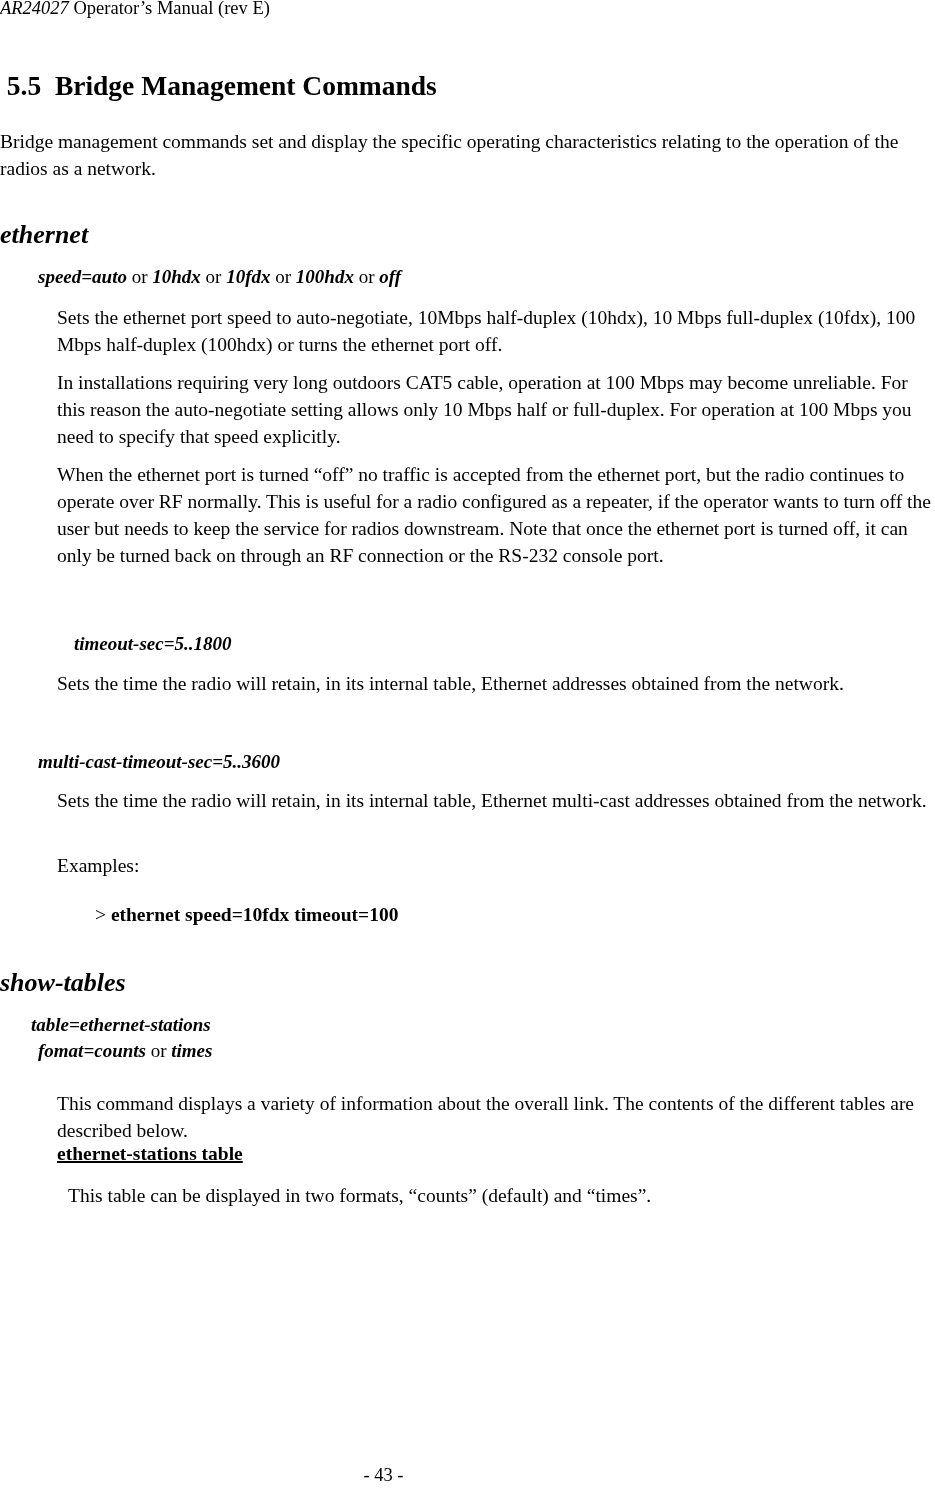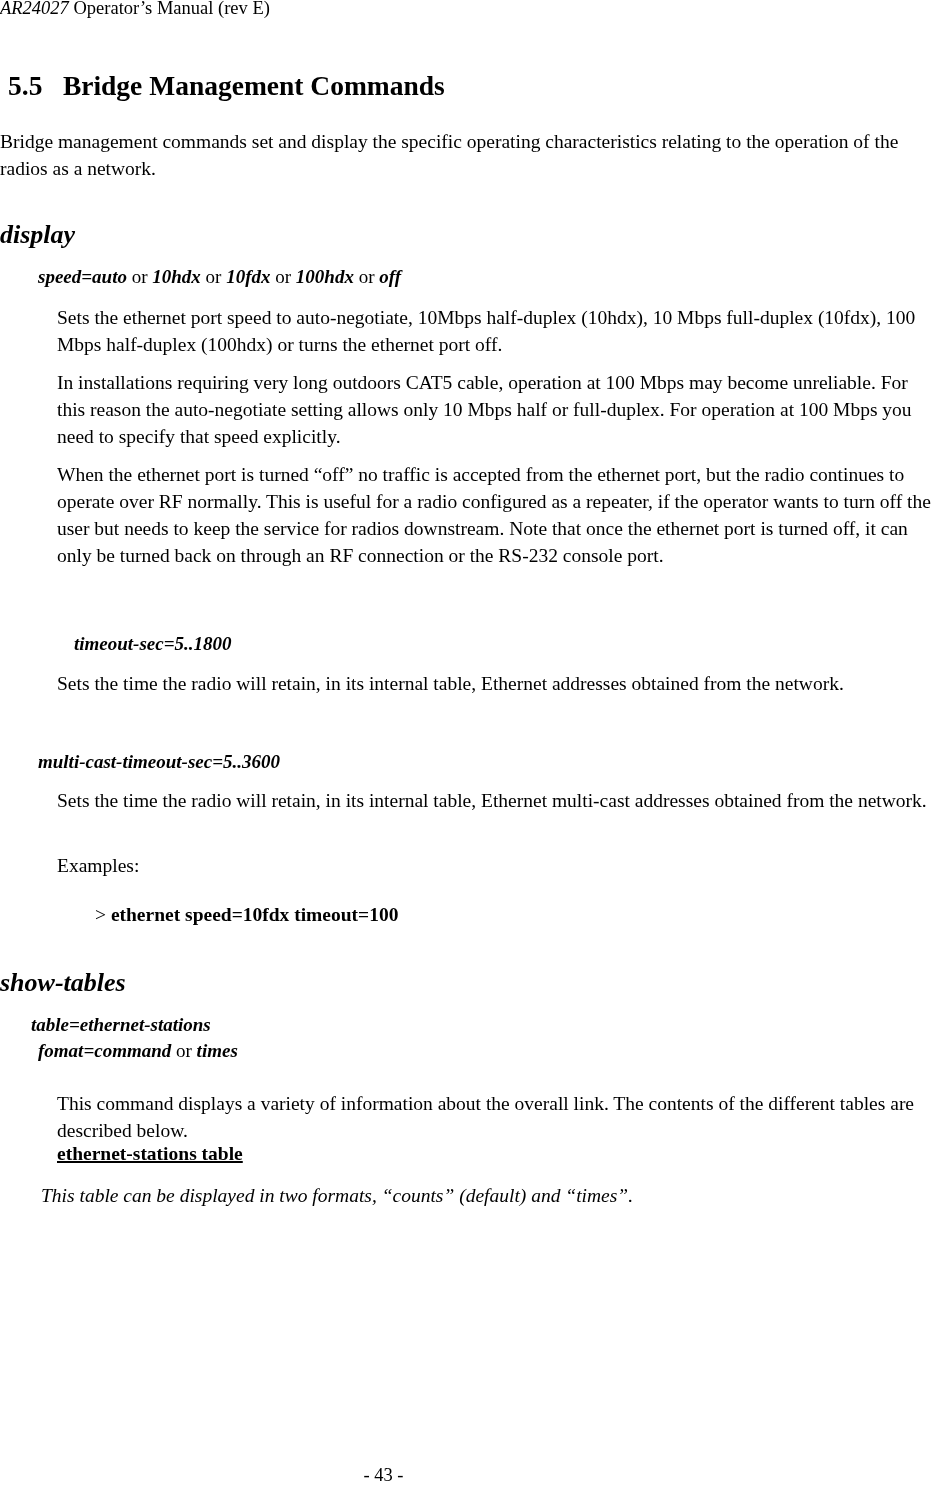--- a/index.html
+++ b/index.html
@@ -15,23 +15,24 @@
       font-family: "Liberation Serif", "DejaVu Serif", serif;
       color: #000000;
     }
     .abs { position: absolute; white-space: nowrap; }
     .running-header {
       left: 0; top: -2px;
       font-size: 18.5px;
     }
     .running-header .model { font-style: italic; }
     .section-title {
-      left: 8px; top: 70px;
+      left: 0; top: 70px;
       font-size: 27.5px;
       font-weight: bold;
+      text-align: center;
     }
     .section-title .num { display: inline-block; width: 48px; }
     .para {
       font-size: 19.5px;
       line-height: 27px;
       white-space: normal;
     }
     .cmd {
       font-size: 26px;
       font-weight: bold;
@@ -69,21 +70,21 @@
   <span class="model">AR24027</span><span> Operator’s Manual (rev E)</span>
 </div>
 
 <div class="abs section-title">
   <span class="num">5.5</span>
   <span>Bridge Management Commands</span>
 </div>
 
 <div class="abs para" style="left:0; top:128px; width:930px;">Bridge management commands set and display the specific operating characteristics relating to the operation of the radios as a network.</div>
 
-<div class="abs cmd" style="left:0; top:220px;">display</div>
+<div class="abs cmd" style="left:0; top:220px;">ethernet</div>
 
 <div class="abs param" style="left:38px; top:266px;">
   <span>speed=auto</span>
   <span class="or">or</span>
   <span>10hdx</span>
   <span class="or">or</span>
   <span>10fdx</span>
   <span class="or">or</span>
   <span>100hdx</span>
   <span class="or">or</span>
@@ -103,23 +104,23 @@
 <div class="abs para" style="left:57px; top:852px;">Examples:</div>
 
 <div class="abs example" style="left:95px; top:904px;text-align:center;">
   <span>&gt; </span><span class="code">ethernet speed=10fdx timeout=100</span>
 </div>
 
 <div class="abs cmd" style="left:0; top:968px;">show-tables</div>
 
 <div class="abs param" style="left:31px; top:1014px;">table=ethernet-stations</div>
 <div class="abs param" style="left:38px; top:1040px;">
-  <span>fomat=command</span>
+  <span>fomat=counts</span>
   <span class="or">or</span>
   <span>times</span>
 </div>
 
 <div class="abs para" style="left:57px; top:1090px; width:860px;">This command displays a variety of information about the overall link.  The contents of the different tables are described below.</div>
 
 <div class="abs subhead" style="left:57px; top:1143px;text-align:center;">ethernet-stations table</div>
-<div class="abs para" style="left:41px; top:1182px; width:860px;font-style:italic;">This table can be displayed in two formats, “counts” (default) and “times”.</div>
+<div class="abs para" style="left:68px; top:1182px; width:860px;">This table can be displayed in two formats, “counts” (default) and “times”.</div>
 
 <div class="abs page-number">- 43 -</div>
 
 </body></html>

